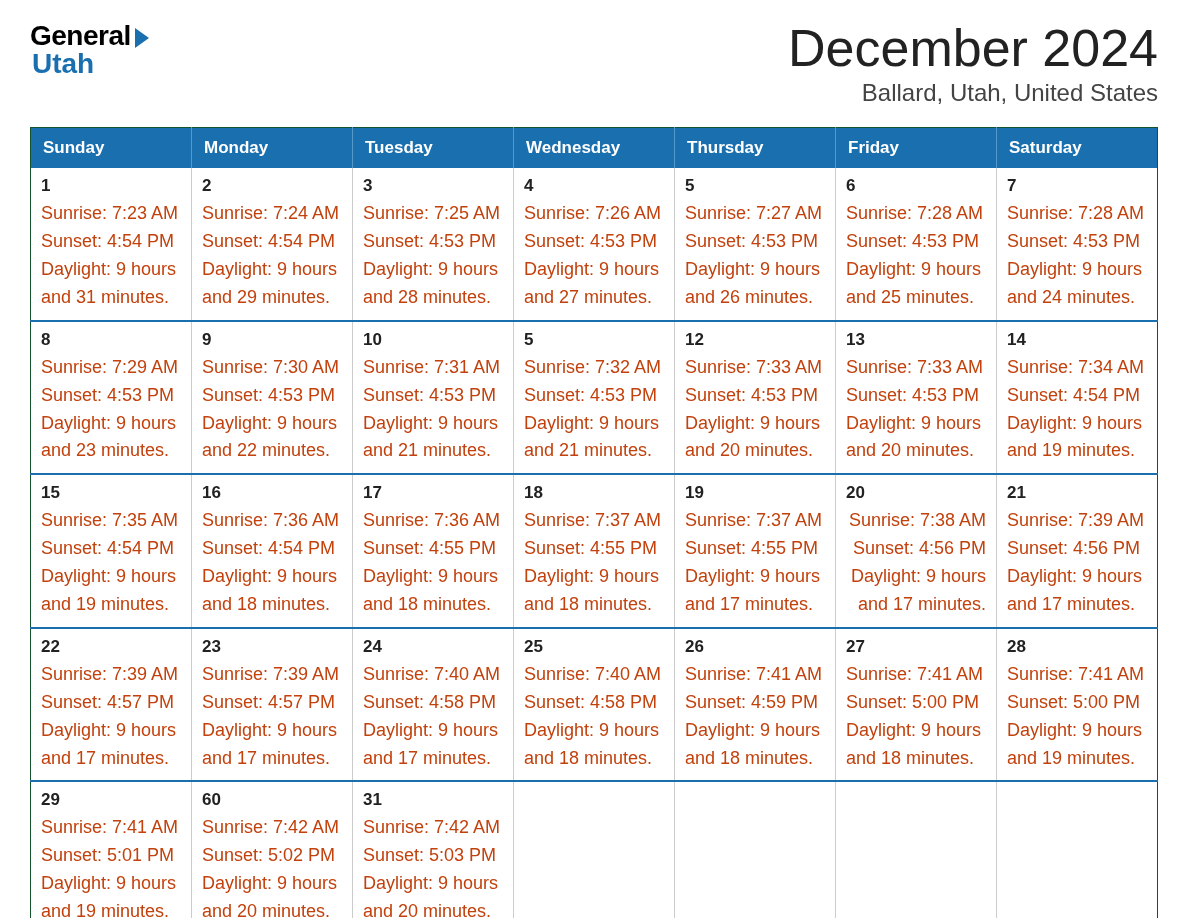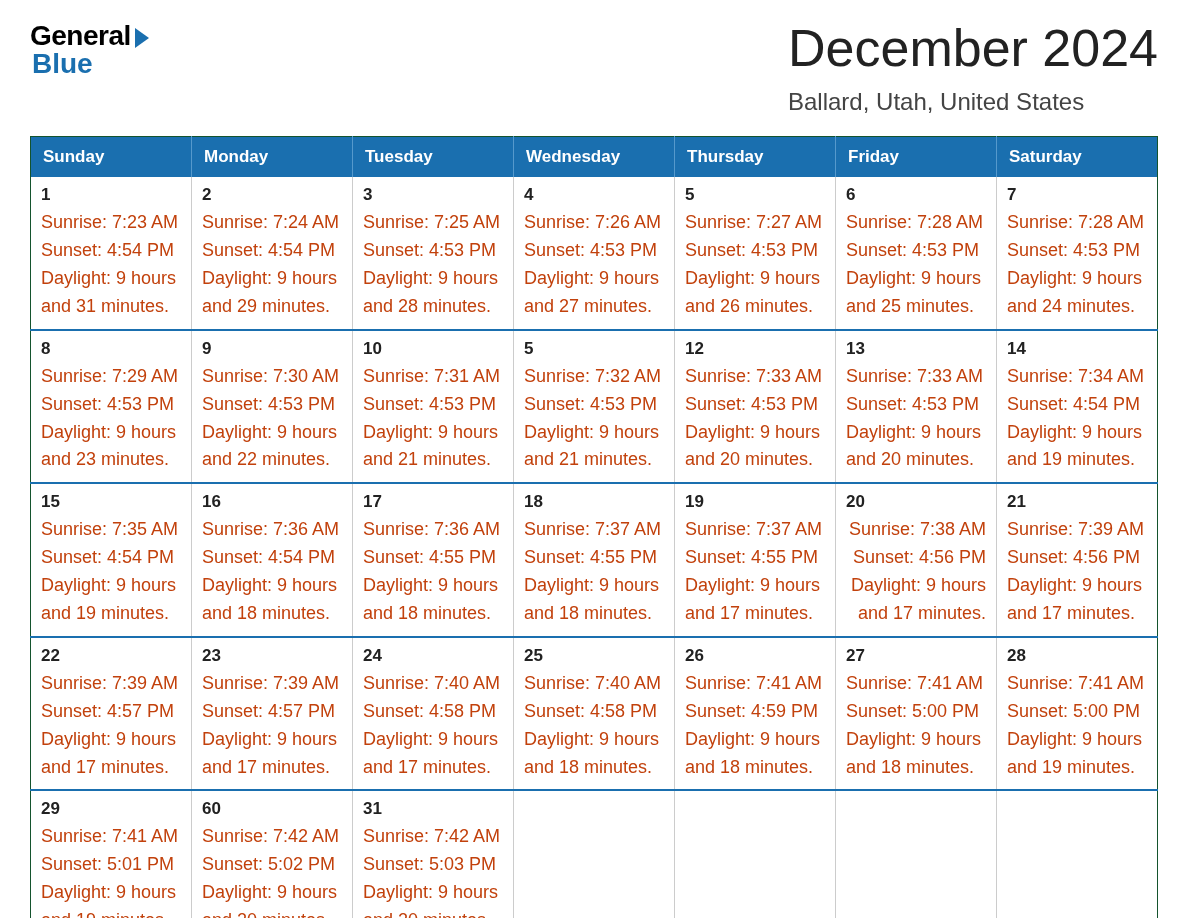--- a/index.html
+++ b/index.html
@@ -41,32 +41,32 @@
       margin-top: 4px;
     }
     .logo-blue {
       font-size: 28px;
       font-weight: bold;
       color: #1a6faf;
       margin-top: -4px;
       margin-left: 2px;
     }
     .title-area {
-      text-align: left;
+      text-align: right;
     }
     .month-title {
       font-size: 52px;
       font-weight: normal;
       color: #222;
       line-height: 1.1;
     }
     .location-title {
       font-size: 24px;
       color: #444;
-      margin-top: 11px;
+      margin-top: 2px;
     }
     .calendar-table {
       width: 100%;
       border-collapse: collapse;
       border: 1px solid #14532d;
     }
     .calendar-table thead th {
       background-color: #1a6faf;
       color: #fff;
       font-size: 17px;
@@ -112,21 +112,21 @@
   </style>
 </head>
 <body>
 
 <div class="header-area">
   <div class="logo">
     <div class="logo-top">
       <span class="logo-general">General</span>
       <div class="logo-arrow"></div>
     </div>
-    <span class="logo-blue">Blue</span>
+    <span class="logo-blue">Utah</span>
   </div>
   <div class="title-area">
     <div class="month-title">December 2024</div>
     <div class="location-title">Ballard, Utah, United States</div>
   </div>
 </div>
 
 <table class="calendar-table">
   <thead>
     <tr id="header-row">

